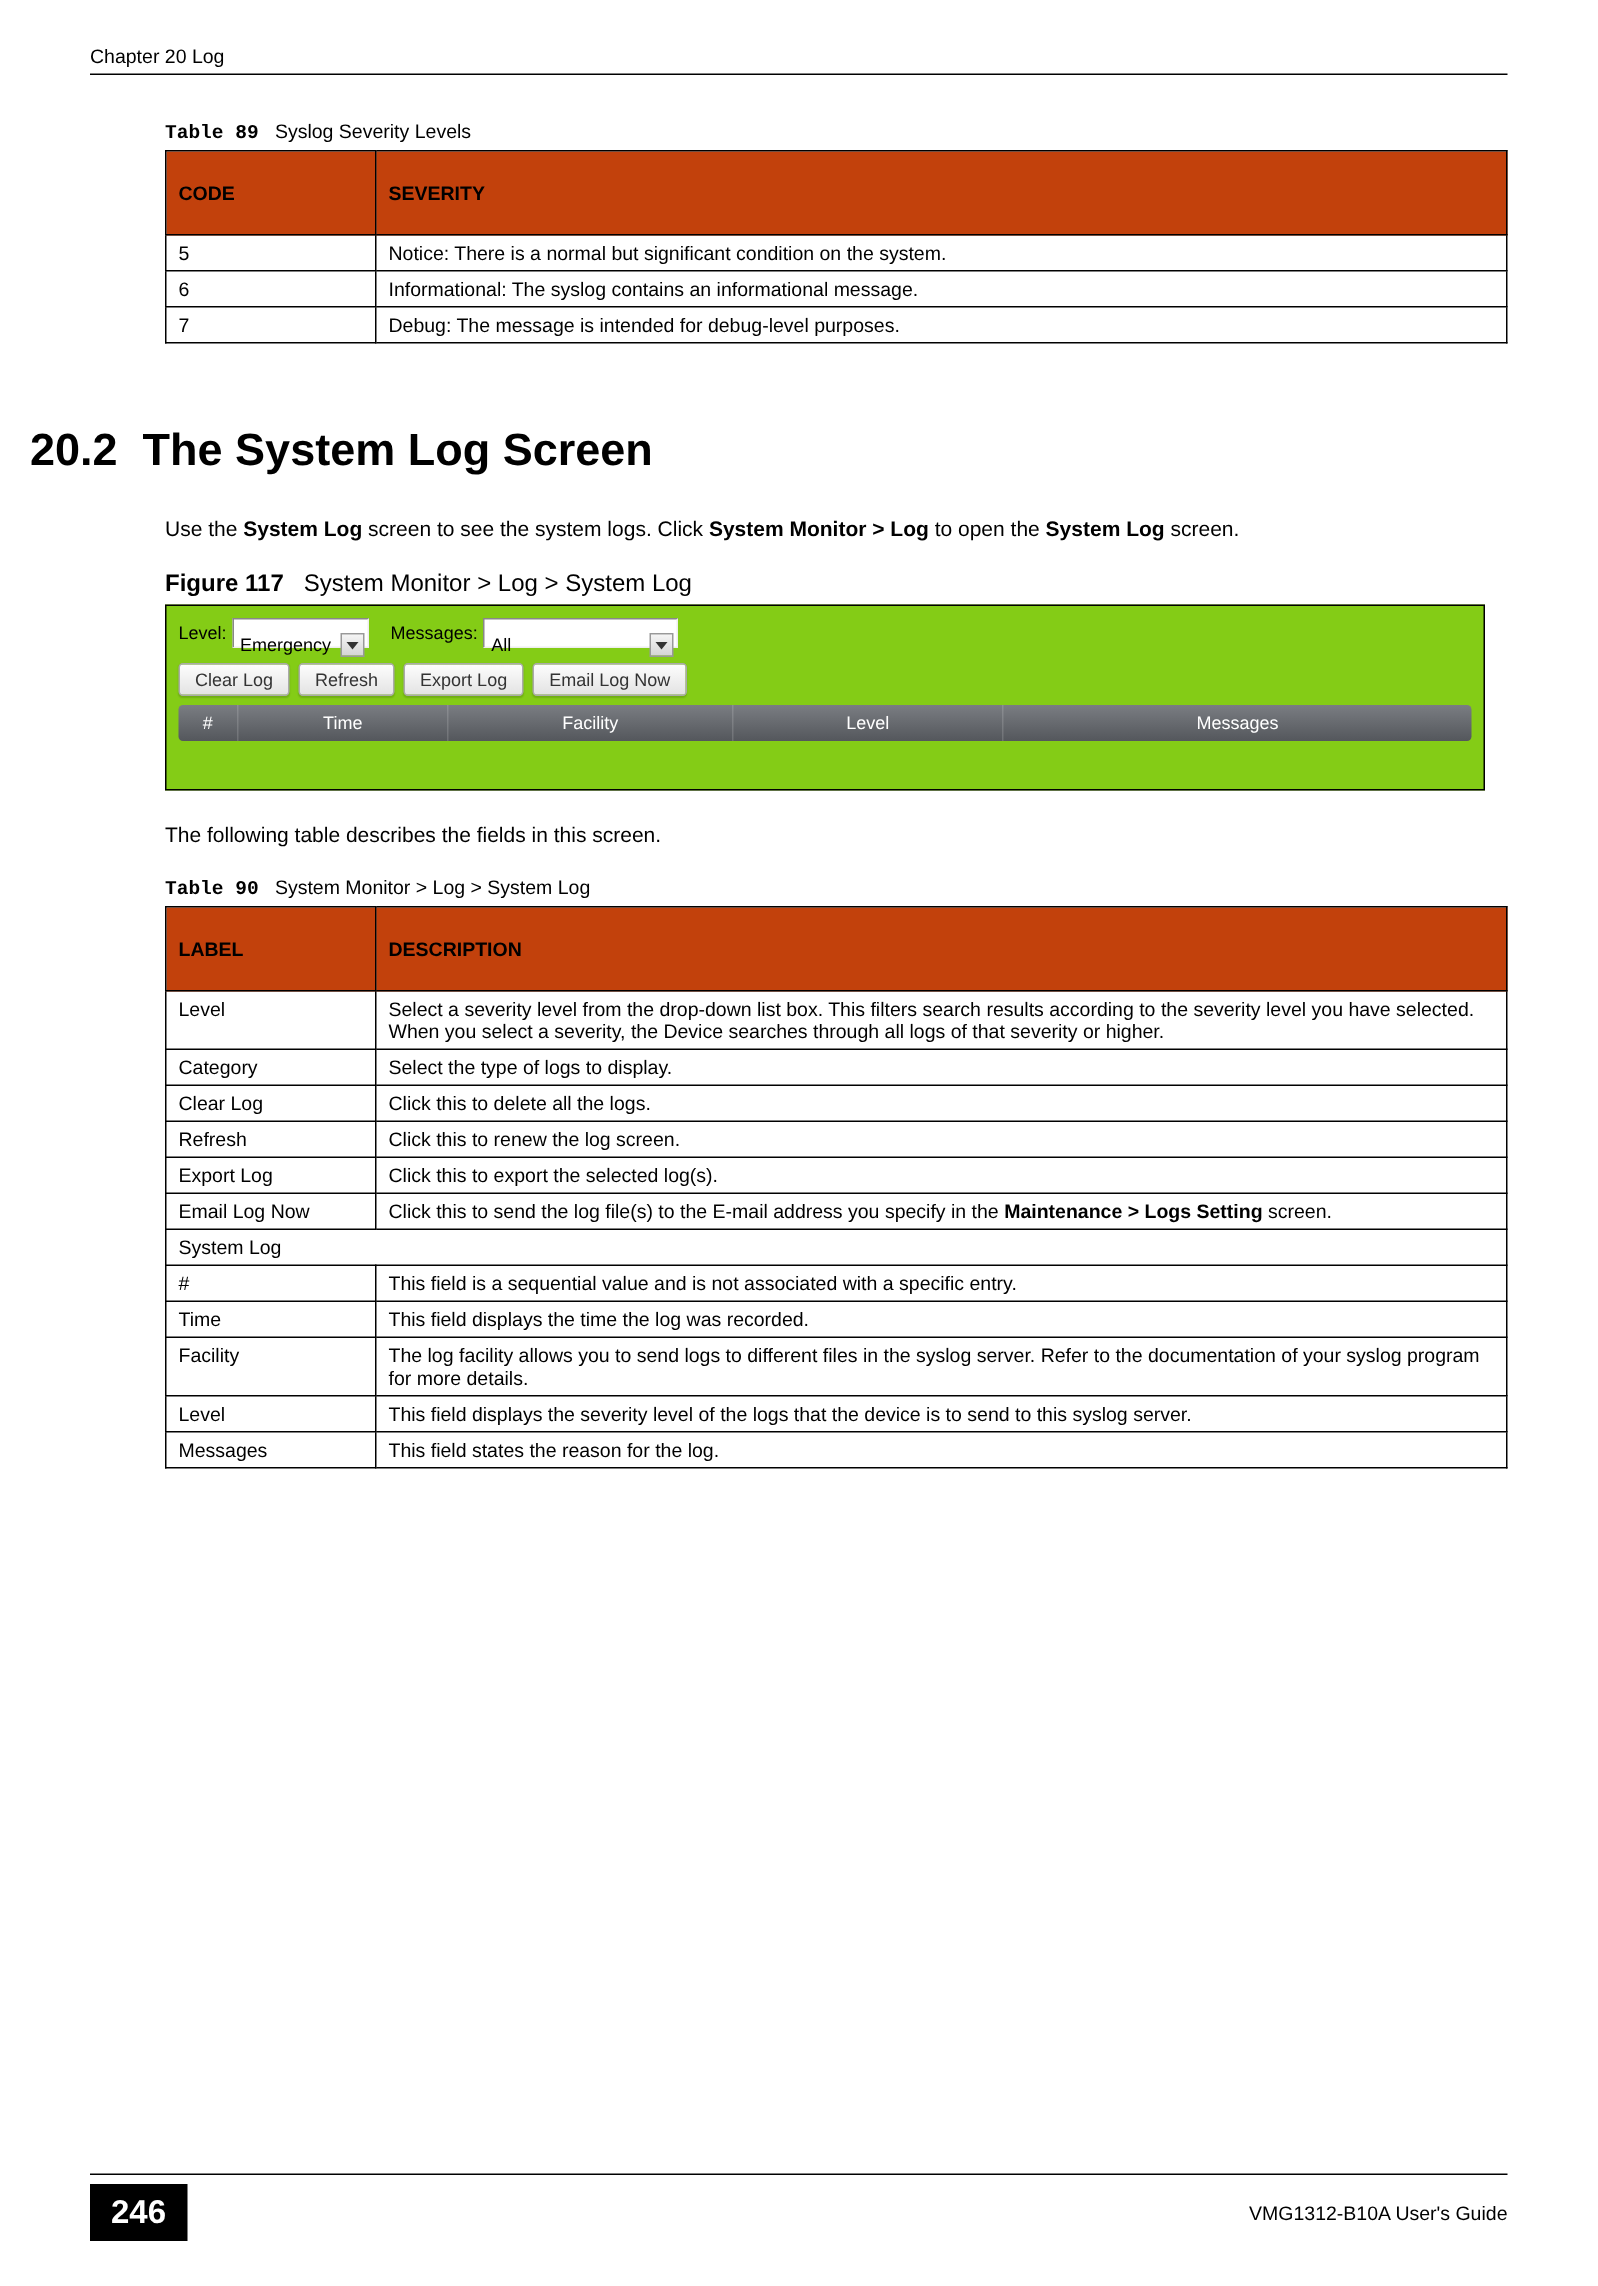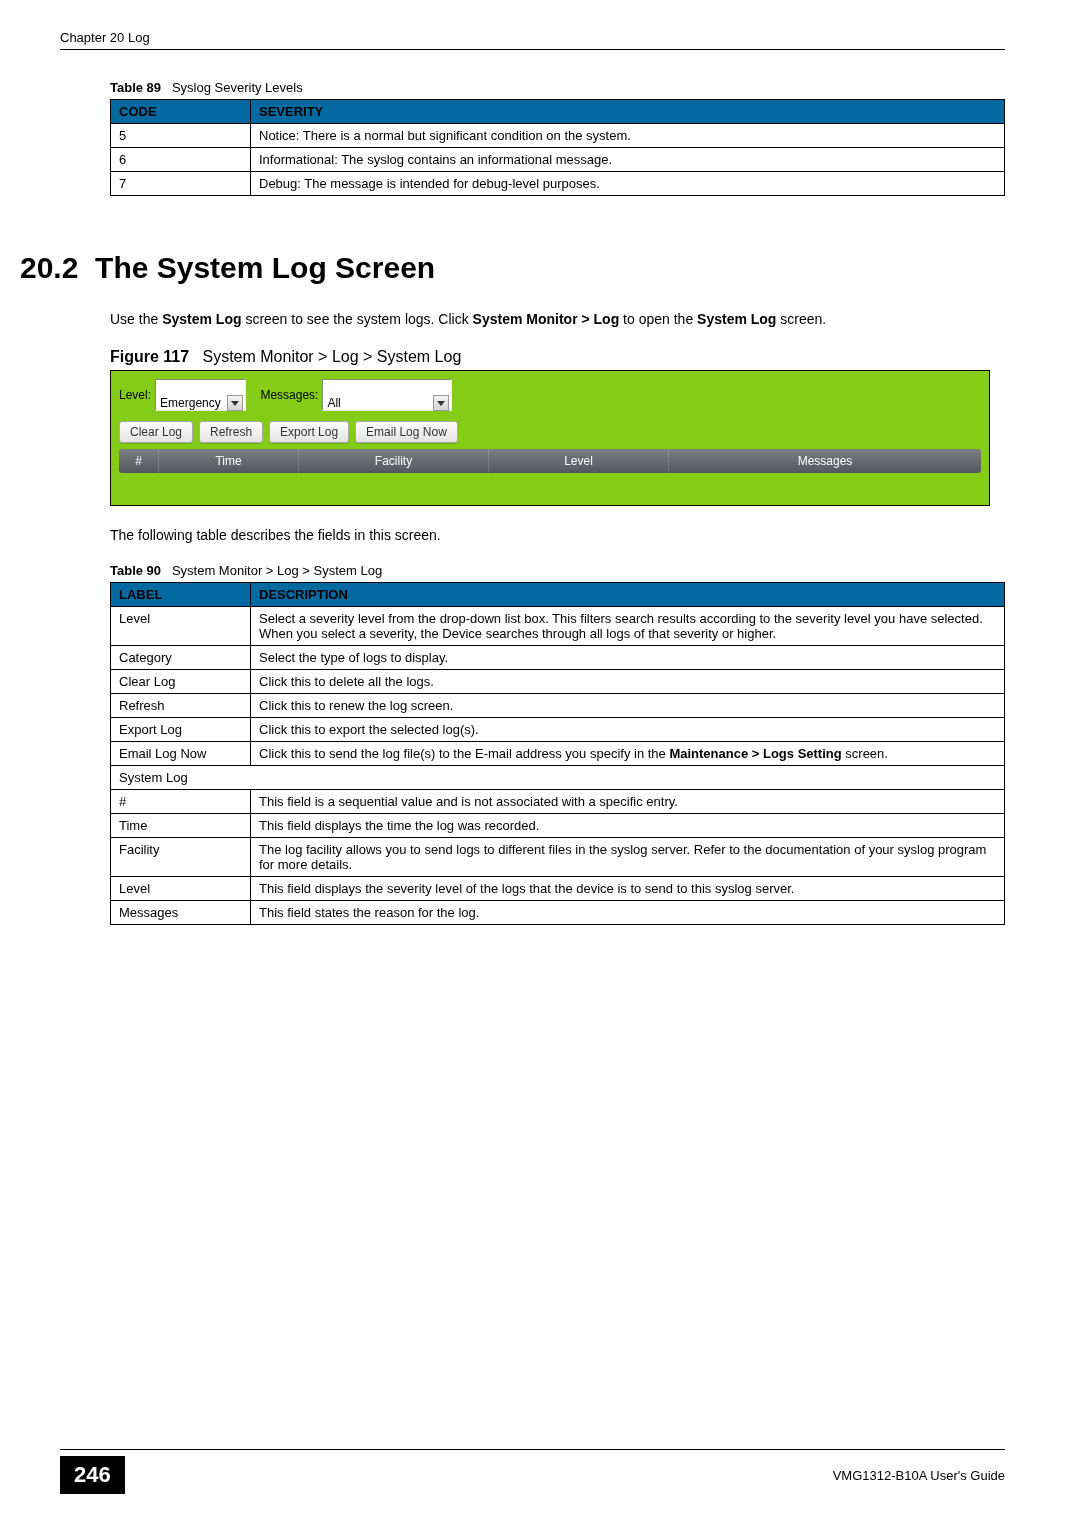--- a/index.html
+++ b/index.html
@@ -21,32 +21,32 @@
   }
   .hr-top {
     border: none;
     border-top: 1.5px solid #000;
     margin-bottom: 30px;
   }
   .table-caption {
     font-size: 13px;
     margin-bottom: 4px;
   }
-  .table-caption .bold { font-weight: bold; }
+  .table-caption .bold { font-weight: bold; font-family: Liberation Mono, monospace; }
   table.data {
     width: 100%;
     border-collapse: collapse;
     border: 1.5px solid #000;
     font-size: 13px;
   }
   table.data th {
-    background: #0369a1;
+    background: #c2410c;
     text-align: left;
     font-weight: bold;
-    padding: 4px 8px;
+    padding: 20px 8px;
     border: 1px solid #000;
   }
   table.data td {
     padding: 4px 8px;
     border: 1px solid #000;
     vertical-align: top;
   }
   .col-narrow { width: 140px; }
   h1.section {
     font-size: 30px;
@@ -81,21 +81,21 @@
     font-size: 12px;
   }
   .fake-select {
     display: inline-flex;
     align-items: center;
     border-top: 1px solid #888;
     border-left: 1px solid #888;
     border-right: 1px solid #eee;
     border-bottom: 1px solid #eee;
     background: #fff;
-    height: 32px;
+    height: 20px;
     padding: 16px 2px 0 4px;
     font-size: 12px;
   }
   .fake-select .dd {
     display: inline-block;
     width: 16px;
     height: 16px;
     background: linear-gradient(#f5f5f5,#d5d5d5);
     border: 1px solid #999;
     margin-left: 6px;

